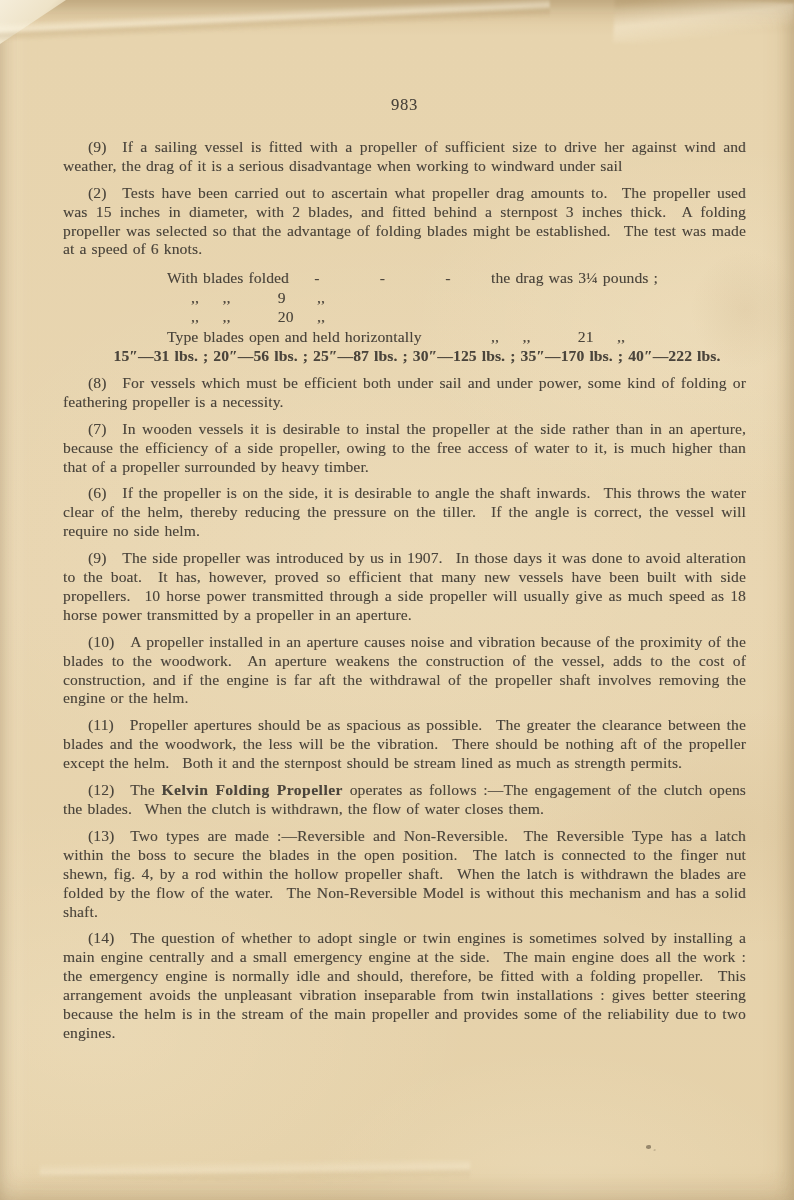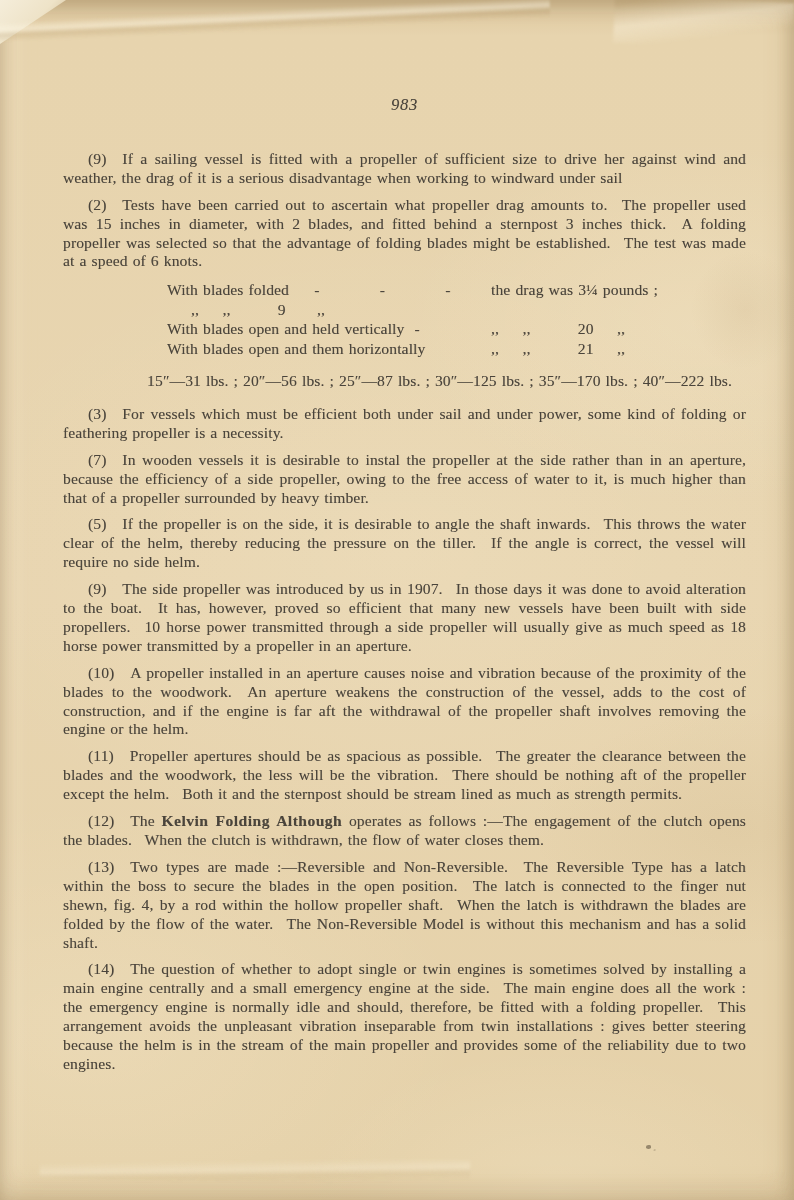--- a/index.html
+++ b/index.html
@@ -70,31 +70,31 @@
     letter-spacing: 0.15px;
     word-spacing: 1px;
     text-align: justify;
     text-shadow: 0.3px 0.3px 0.5px rgba(74,68,59,0.35);
   }
   .page-number {
     text-align: center;
     text-indent: 0;
     font-size: 16.5px;
     letter-spacing: 0.8px;
-    margin: 0 0 35px 0;
-    font-style: italic;
+    margin: 0 0 23px 0;
   }
   p.para {
     margin: 8px 0 0 0;
     text-indent: 25px;
   }
   .values-line {
-    margin: 14px;
+    margin: 0;
     text-indent: 25px;
-    text-align: right;
+    text-align: center;
+    font-weight: bold;
   }
   .drag-table {
     margin: 9px 0 1px 104px;
     text-align: left;
   }
   .trow {
     display: flex;
     line-height: 19.4px;
   }
   .tlabel {
@@ -146,38 +146,37 @@
 
     <div class="drag-table">
       <div class="trow">
         <span class="tlabel">With blades folded     -            -            -            -</span>
           <span class="tresult">the drag was 3¼ pounds&nbsp;;</span>
       </div>
       <div class="trow">
           <span class="tresult">,,  ,,    9  ,,</span>
       </div>
       <div class="trow">
-        <span class="tlabel">With blades open and held vertically  -</span>
           <span class="tresult">,,  ,,    20  ,,</span>
       </div>
       <div class="trow">
-        <span class="tlabel">With blades open and them horizontally</span>
+        <span class="tlabel">Type blades open and held horizontally</span>
           <span class="tresult">,,  ,,    21  ,,</span>
       </div>
     </div>
 
     <p class="values-line">15″—31 lbs.&nbsp;; 20″—56 lbs.&nbsp;; 25″—87 lbs.&nbsp;; 30″—125 lbs.&nbsp;; 35″—170 lbs.&nbsp;; 40″—222 lbs.</p>
 
-    <p class="para">(3)  For vessels which must be efficient both under sail and under power, some kind of folding or feathering propeller is a necessity.</p>
+    <p class="para">(8)  For vessels which must be efficient both under sail and under power, some kind of folding or feathering propeller is a necessity.</p>
     <p class="para">(7)  In wooden vessels it is desirable to instal the propeller at the side rather than in an aperture, because the efficiency of a side propeller, owing to the free access of water to it, is much higher than that of a propeller surrounded by heavy timber.</p>
-    <p class="para">(5)  If the propeller is on the side, it is desirable to angle the shaft inwards.  This throws the water clear of the helm, thereby reducing the pressure on the tiller.  If the angle is correct, the vessel will require no side helm.</p>
+    <p class="para">(6)  If the propeller is on the side, it is desirable to angle the shaft inwards.  This throws the water clear of the helm, thereby reducing the pressure on the tiller.  If the angle is correct, the vessel will require no side helm.</p>
     <p class="para">(9)  The side propeller was introduced by us in 1907.  In those days it was done to avoid alteration to the boat.  It has, however, proved so efficient that many new vessels have been built with side propellers.  10 horse power transmitted through a side propeller will usually give as much speed as 18 horse power transmitted by a propeller in an aperture.</p>
     <p class="para">(10)  A propeller installed in an aperture causes noise and vibration because of the proximity of the blades to the woodwork.  An aperture weakens the construction of the vessel, adds to the cost of construction, and if the engine is far aft the withdrawal of the propeller shaft involves removing the engine or the helm.</p>
     <p class="para">(11)  Propeller apertures should be as spacious as possible.  The greater the clearance between the blades and the woodwork, the less will be the vibration.  There should be nothing aft of the propeller except the helm.  Both it and the sternpost should be stream lined as much as strength permits.</p>
 
-    <p class="para"><span>(12)  The </span><span class="kelvin-bold">Kelvin Folding Although</span><span> operates as follows&nbsp;:—The engagement of the clutch opens the blades.  When the clutch is withdrawn, the flow of water closes them.</span></p>
+    <p class="para"><span>(12)  The </span><span class="kelvin-bold">Kelvin Folding Propeller</span><span> operates as follows&nbsp;:—The engagement of the clutch opens the blades.  When the clutch is withdrawn, the flow of water closes them.</span></p>
 
     <p class="para">(13)  Two types are made&nbsp;:—Reversible and Non-Reversible.  The Reversible Type has a latch within the boss to secure the blades in the open position.  The latch is connected to the finger nut shewn, fig. 4, by a rod within the hollow propeller shaft.  When the latch is withdrawn the blades are folded by the flow of the water.  The Non-Reversible Model is without this mechanism and has a solid shaft.</p>
     <p class="para">(14)  The question of whether to adopt single or twin engines is sometimes solved by installing a main engine centrally and a small emergency engine at the side.  The main engine does all the work&nbsp;: the emergency engine is normally idle and should, therefore, be fitted with a folding propeller.  This arrangement avoids the unpleasant vibration inseparable from twin installations&nbsp;: gives better steering because the helm is in the stream of the main propeller and provides some of the reliability due to two engines.</p>
   </div>
 
   <div class="speck"></div>
 </div>
 
 </body></html>

